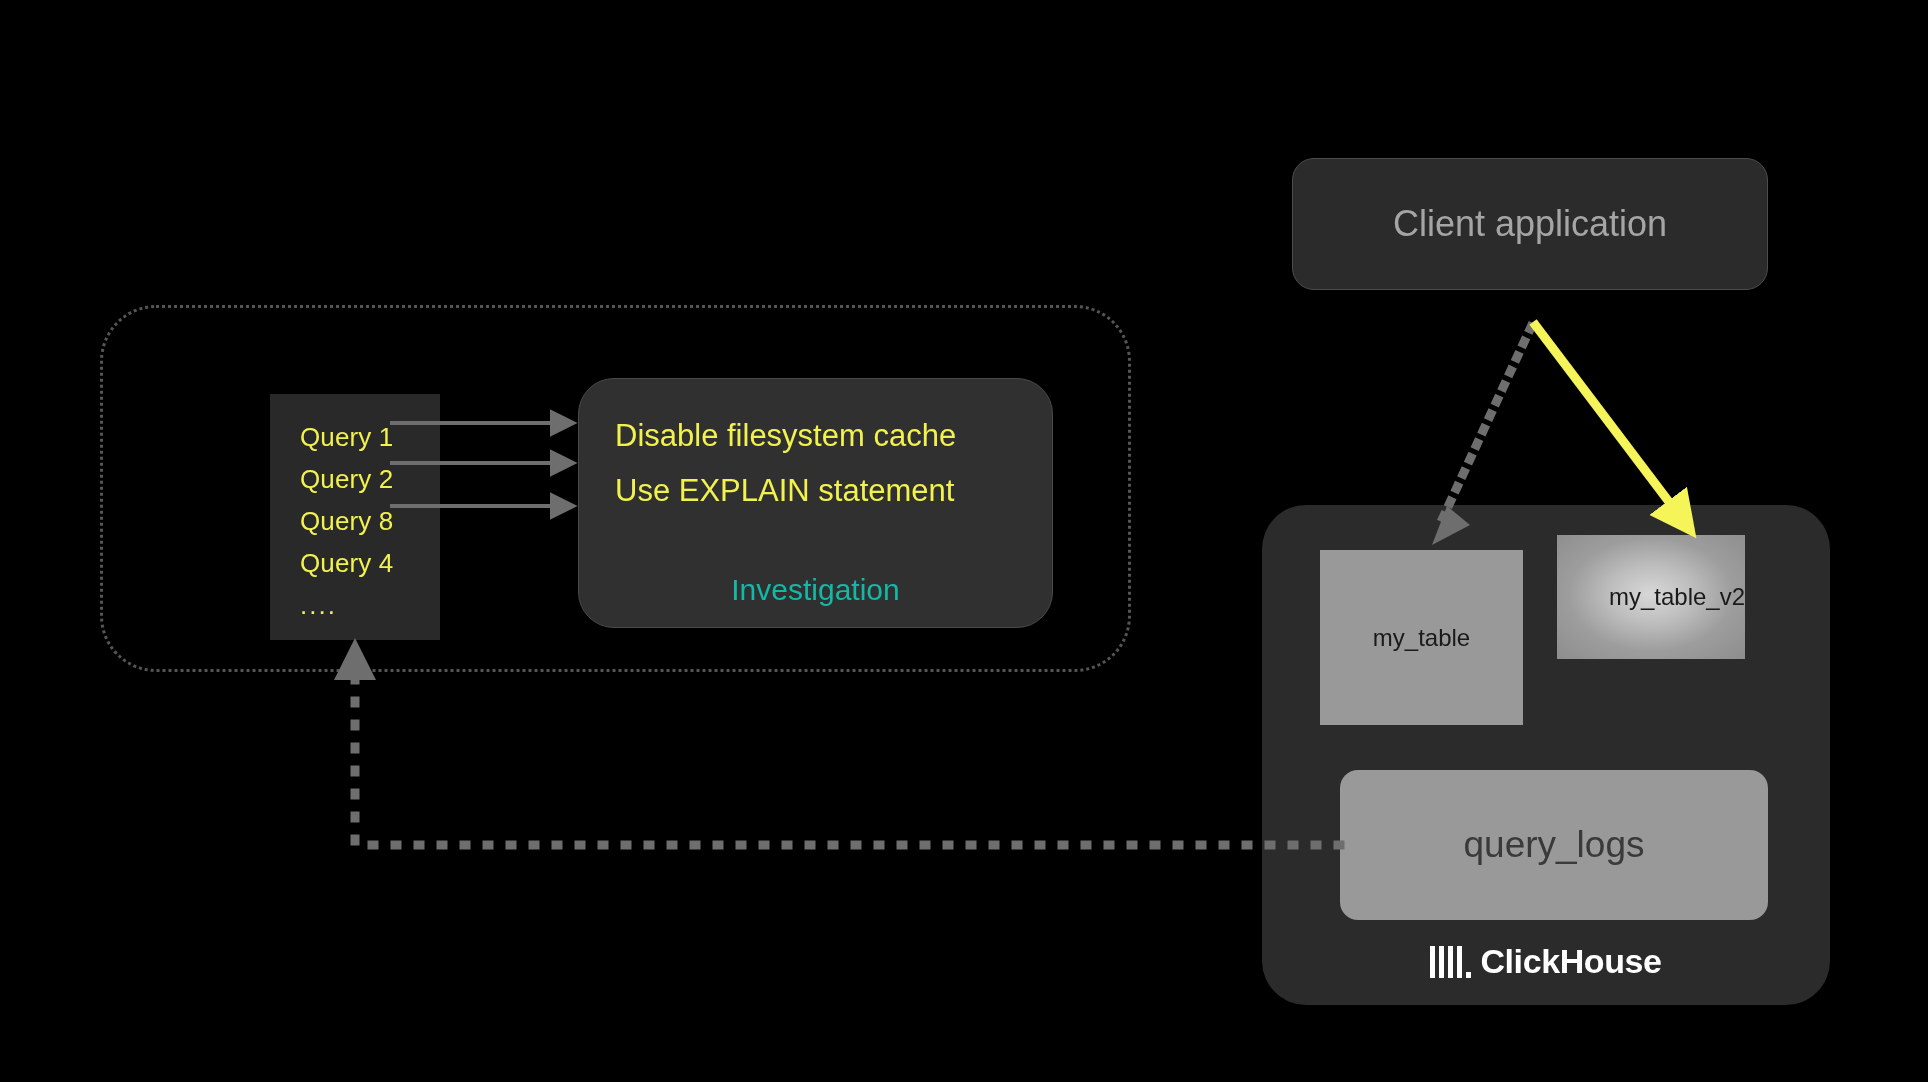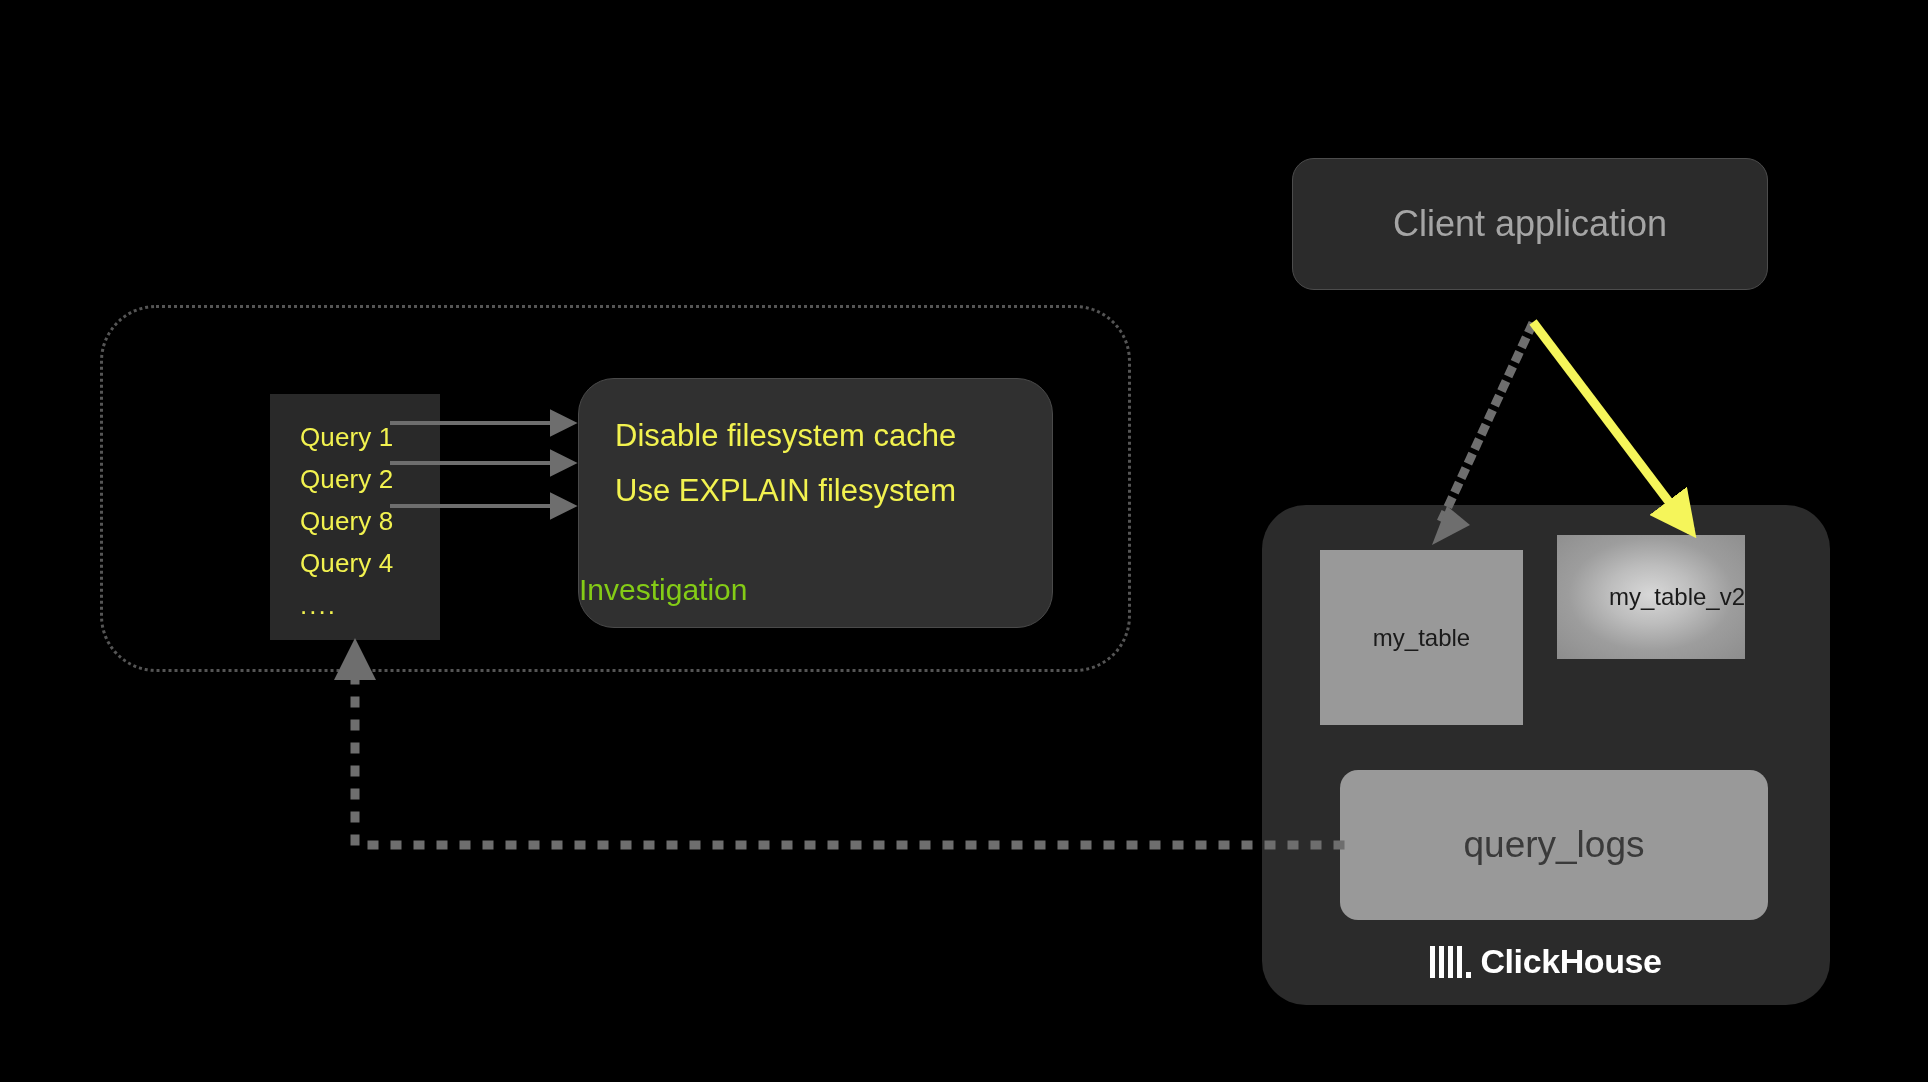--- a/index.html
+++ b/index.html
@@ -78,22 +78,22 @@
     white-space: nowrap;
   }
   .inv-line.spaced {
     margin-top: 16px;
   }
   .inv-title {
     position: absolute;
     left: 0;
     right: 0;
     bottom: 20px;
-    text-align: left;
-    color: #84cc16;
+    text-align: center;
+    color: #14b8a6;
     font-size: 30px;
   }
 
   
   .client-app {
     position: absolute;
     left: 1292px;
     top: 158px;
     width: 476px;
     height: 132px;
@@ -213,21 +213,21 @@
     <div class="query-item">Query 1</div>
     <div class="query-item">Query 2</div>
     <div class="query-item">Query 8</div>
     <div class="query-item">Query 4</div>
     <div class="query-item ellipsis">....</div>
   </div>
 
   <div class="investigation">
     <div class="inv-lines">
       <div class="inv-line">Disable filesystem cache</div>
-      <div class="inv-line spaced">Use EXPLAIN filesystem</div>
+      <div class="inv-line spaced">Use EXPLAIN statement</div>
     </div>
     <div class="inv-title">Investigation</div>
   </div>
 
   <div class="client-app">
     <span class="client-app-label">Client application</span>
   </div>
 
   <div class="clickhouse-box">
 

